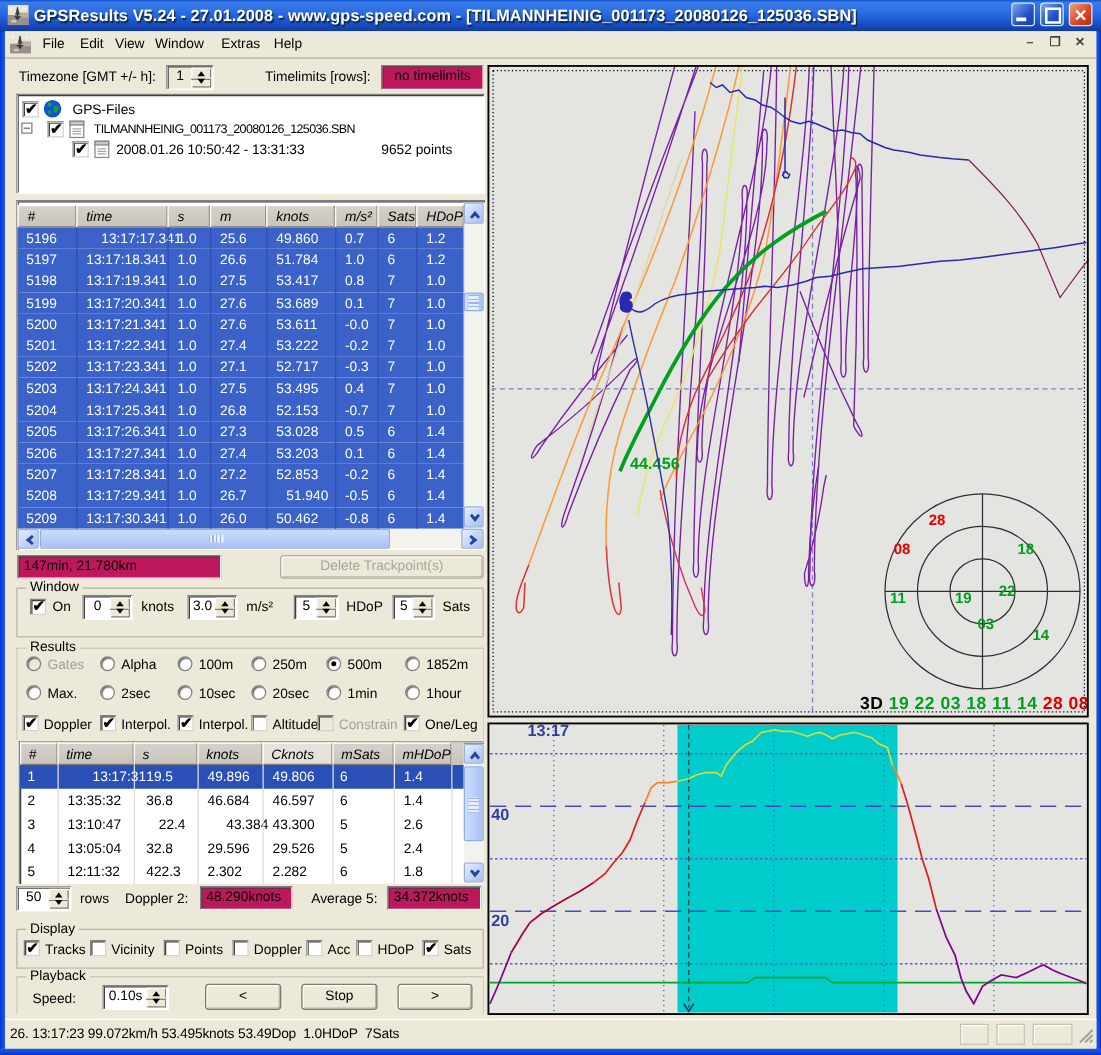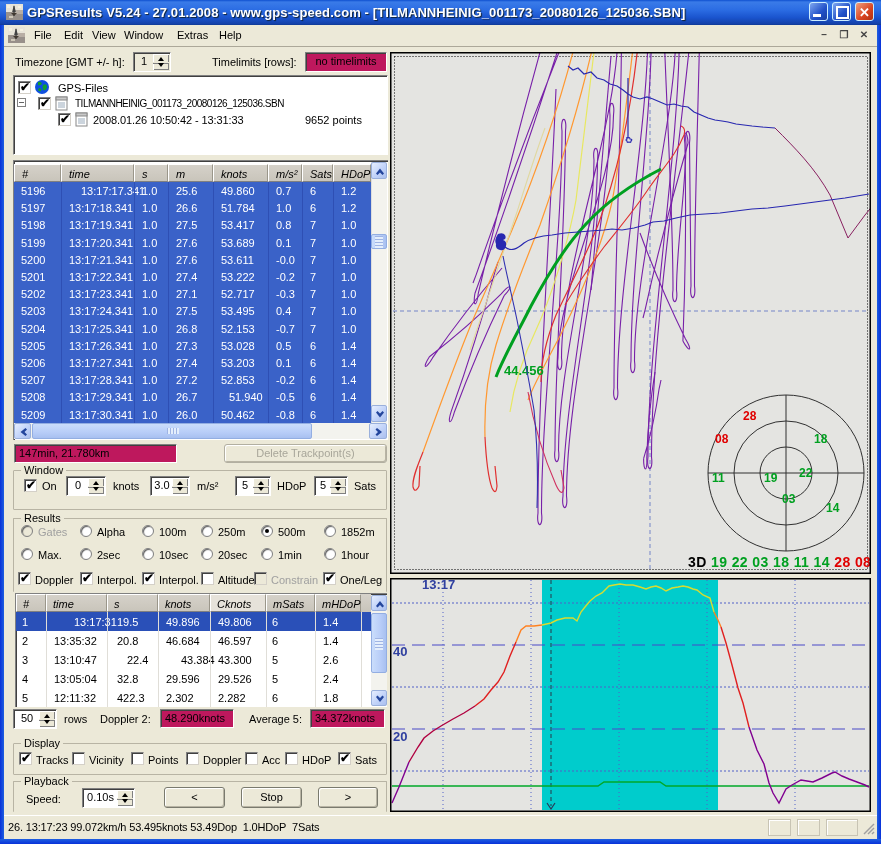--- a/index.html
+++ b/index.html
@@ -367,21 +367,21 @@
 <div style="position:absolute;left:16px;top:612px;width:355px;height:19px;background:#2A50B8;"></div>
 <div style="position:absolute;left:16px;top:616px;width:30px;color:#fff;padding-left:6px;">1</div>
 <div style="position:absolute;left:46px;top:616px;width:61px;color:#fff;padding-left:8px;margin-left:20px;">13:17:31</div>
 <div style="position:absolute;left:107px;top:616px;width:51px;color:#fff;padding-left:10px;">19.5</div>
 <div style="position:absolute;left:158px;top:616px;width:52px;color:#fff;padding-left:8px;">49.896</div>
 <div style="position:absolute;left:210px;top:616px;width:56px;color:#fff;padding-left:8px;">49.806</div>
 <div style="position:absolute;left:266px;top:616px;width:49px;color:#fff;padding-left:6px;">6</div>
 <div style="position:absolute;left:315px;top:616px;width:46px;color:#fff;padding-left:8px;">1.4</div>
 <div style="position:absolute;left:16px;top:635px;width:30px;color:#000;padding-left:6px;">2</div>
 <div style="position:absolute;left:46px;top:635px;width:61px;color:#000;padding-left:8px;">13:35:32</div>
-<div style="position:absolute;left:107px;top:635px;width:51px;color:#000;padding-left:10px;">20.8</div>
+<div style="position:absolute;left:107px;top:635px;width:51px;color:#000;padding-left:10px;">36.8</div>
 <div style="position:absolute;left:158px;top:635px;width:52px;color:#000;padding-left:8px;">46.684</div>
 <div style="position:absolute;left:210px;top:635px;width:56px;color:#000;padding-left:8px;">46.597</div>
 <div style="position:absolute;left:266px;top:635px;width:49px;color:#000;padding-left:6px;">6</div>
 <div style="position:absolute;left:315px;top:635px;width:46px;color:#000;padding-left:8px;">1.4</div>
 <div style="position:absolute;left:16px;top:654px;width:30px;color:#000;padding-left:6px;">3</div>
 <div style="position:absolute;left:46px;top:654px;width:61px;color:#000;padding-left:8px;">13:10:47</div>
 <div style="position:absolute;left:107px;top:654px;width:51px;color:#000;padding-left:20px;">22.4</div>
 <div style="position:absolute;left:158px;top:654px;width:52px;color:#000;padding-left:23px;">43.384</div>
 <div style="position:absolute;left:210px;top:654px;width:56px;color:#000;padding-left:8px;">43.300</div>
 <div style="position:absolute;left:266px;top:654px;width:49px;color:#000;padding-left:6px;">5</div>

